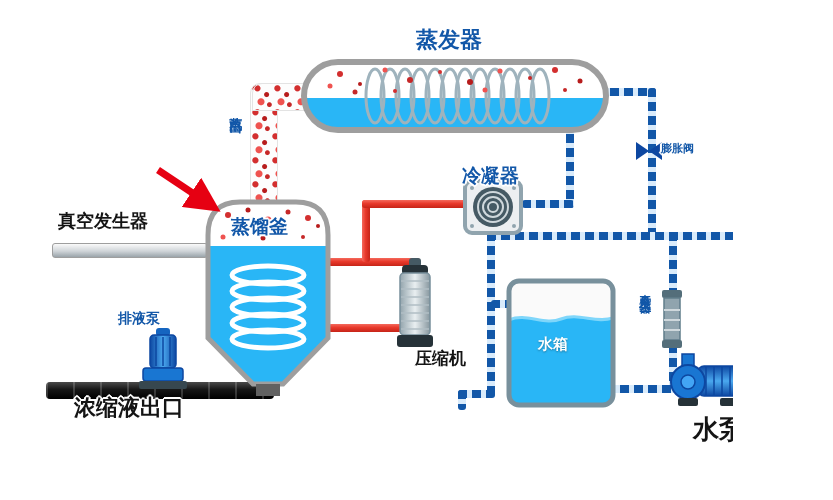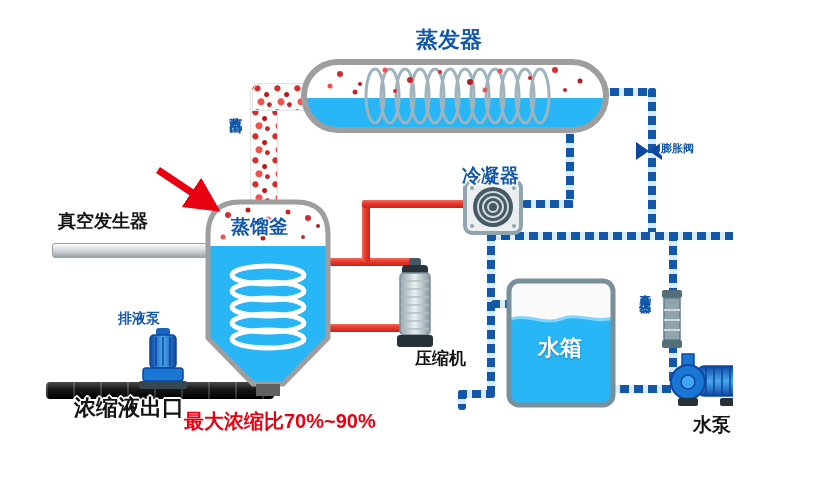--- a/index.html
+++ b/index.html
@@ -287,24 +287,23 @@
   <div class="lbl lbl-blue outline" style="left:231px;top:217px;font-size:19px;">蒸馏釜</div>
 
   <div class="lbl lbl-blue outline" style="left:462px;top:166px;font-size:19px;text-align:right;">冷凝器</div>
 
   <div class="lbl lbl-blue outline" style="left:661px;top:142px;font-size:11px;">膨胀阀</div>
 
   <div class="lbl lbl-blue outline" style="left:118px;top:311px;font-size:14px;">排液泵</div>
 
   <div class="lbl lbl-black outline" style="left:397px;top:350px;font-size:17px;margin-left:18px;">压缩机</div>
 
-  <div class="lbl lbl-white" style="left:538px;top:336px;font-size:22px;">水箱</div>
+  <div class="lbl lbl-white" style="left:538px;top:336px;font-size:15px;">水箱</div>
 
   <div class="lbl lbl-blue outline vtext" style="left:638px;top:284px;font-size:12px;">真空发生器</div>
 
-  <div class="lbl lbl-black outline" style="left:693px;top:415px;font-size:19px;">水泵</div>
+  <div class="lbl lbl-black outline" style="left:693px;top:415px;font-size:26px;">水泵</div>
 
   <div class="lbl lbl-black outline" style="left:74px;top:396px;font-size:22px;">浓缩液出口</div>
 
-  <div class="lbl lbl-red outline" style="left:184px;top:410px;font-size:20px;">最大浓缩比70%~90%</div>
 
 
 </div>
 
 </body></html>

